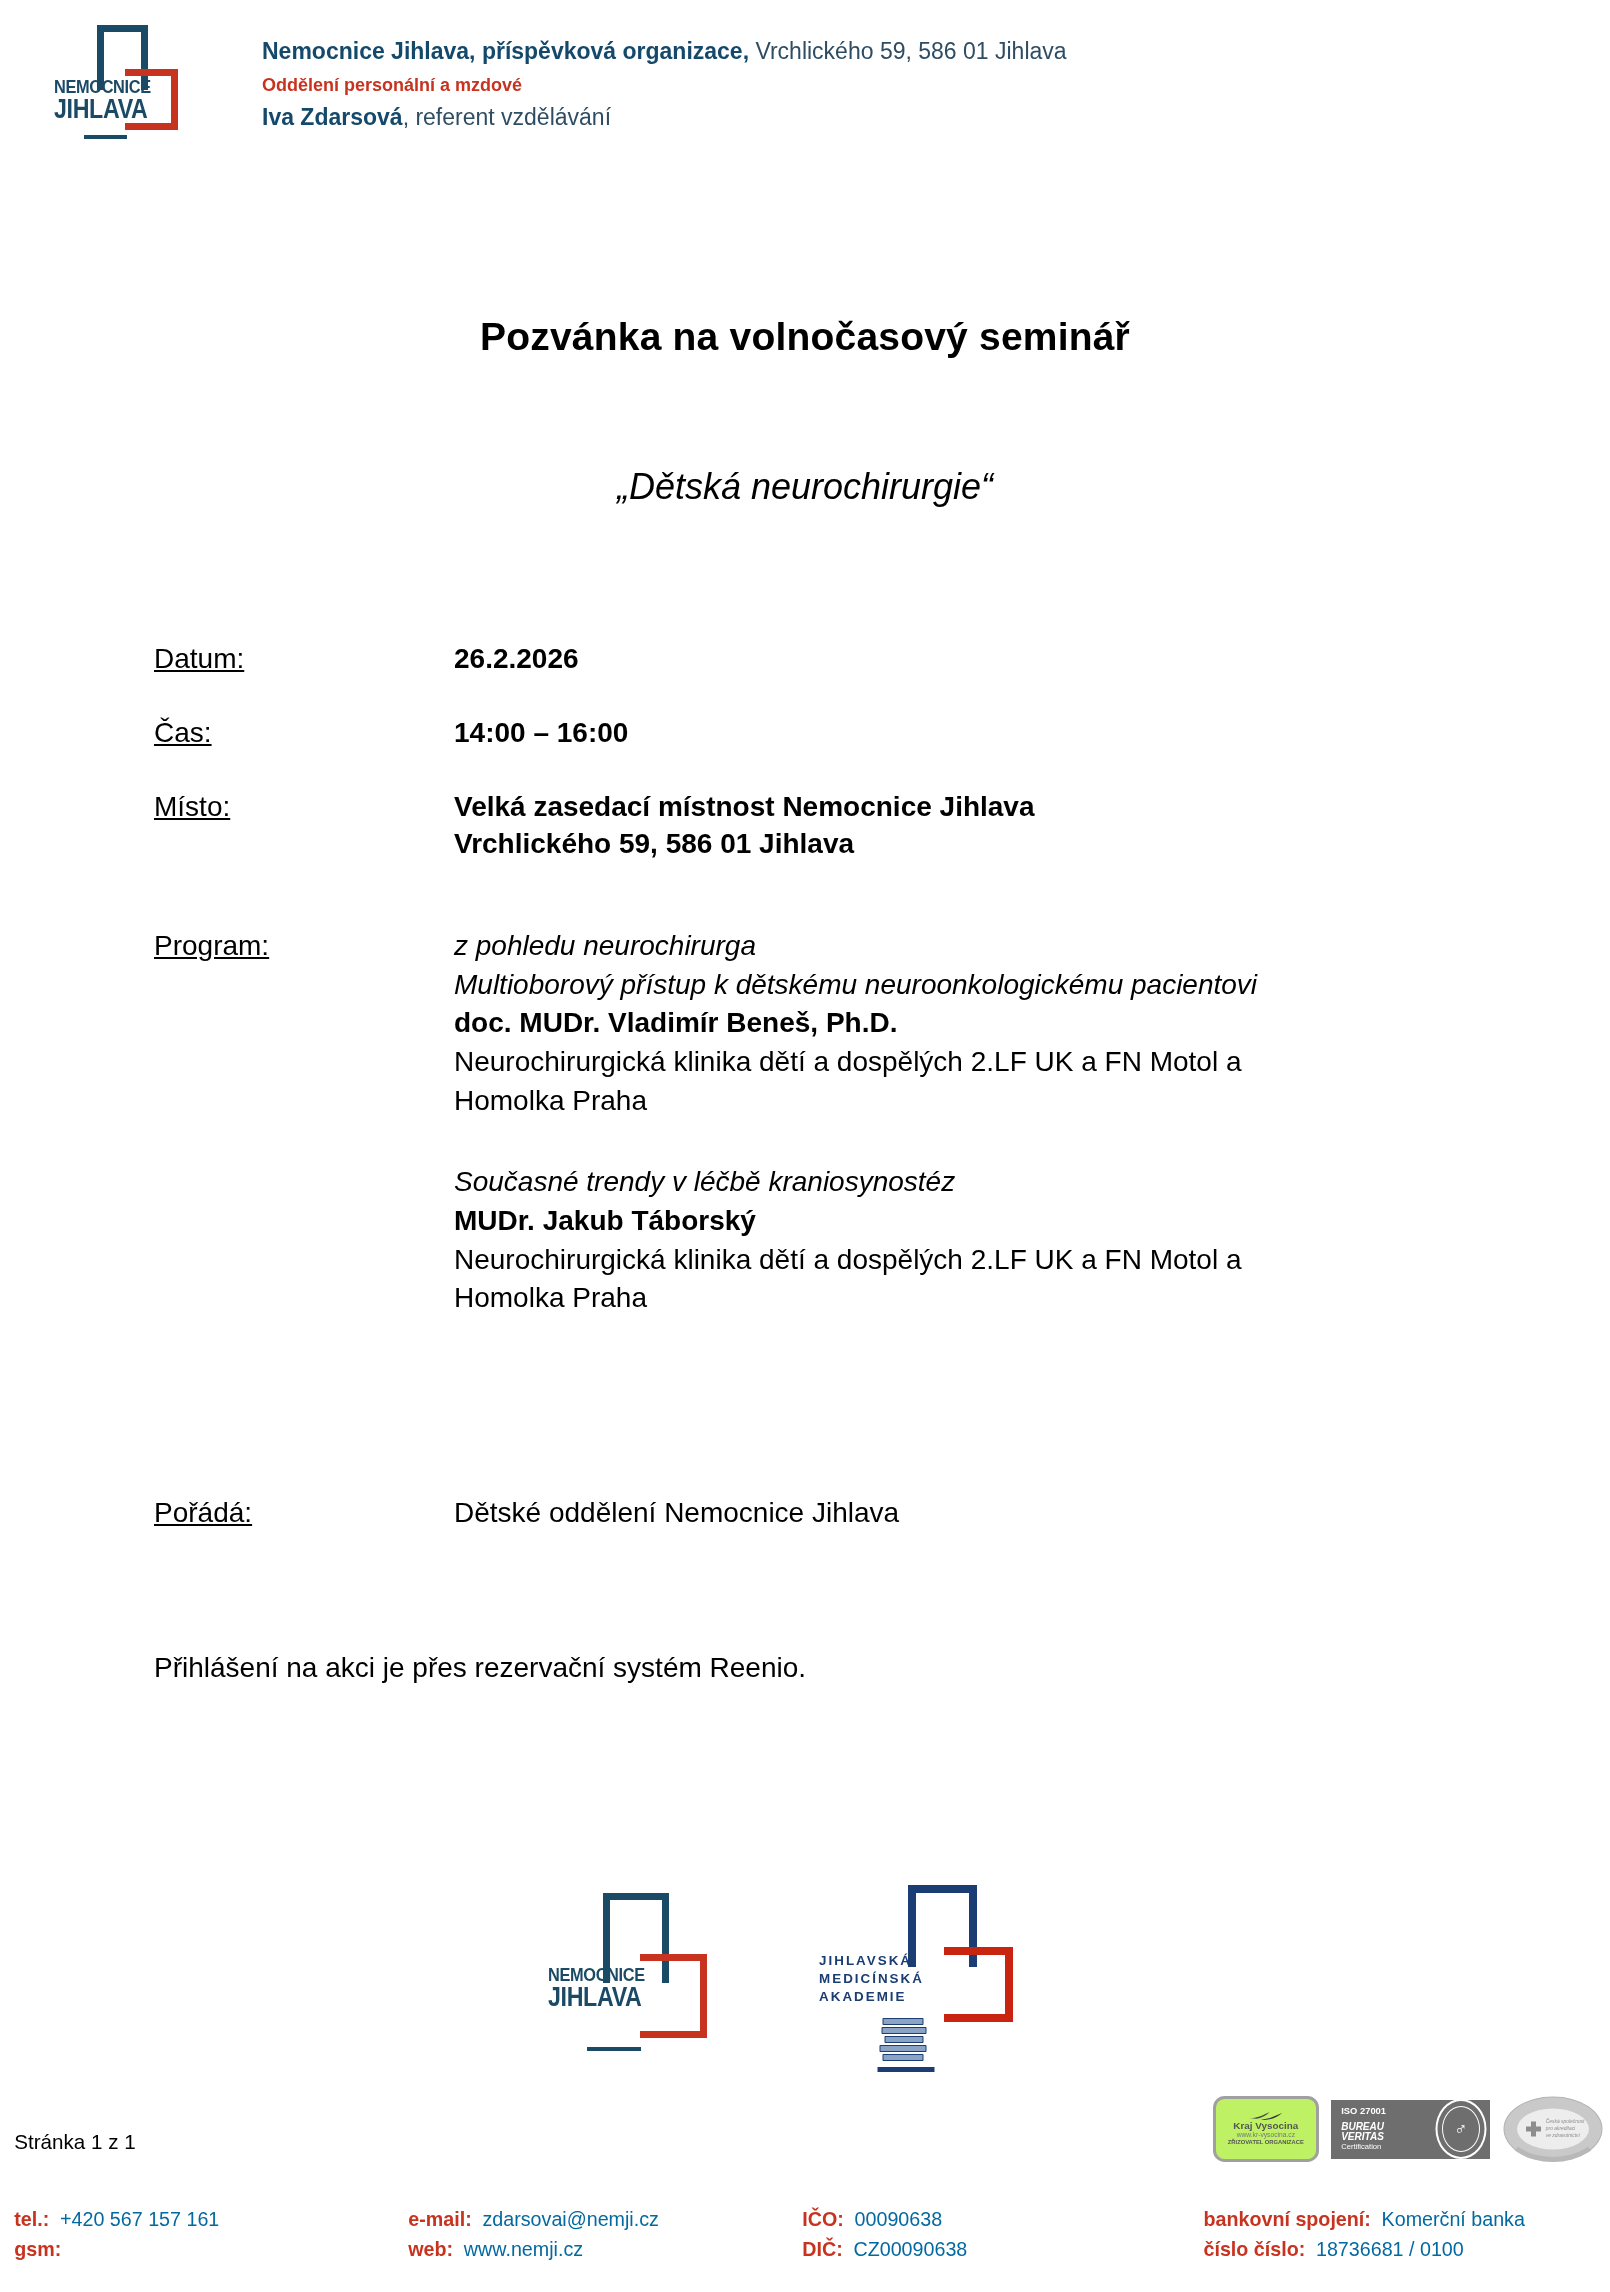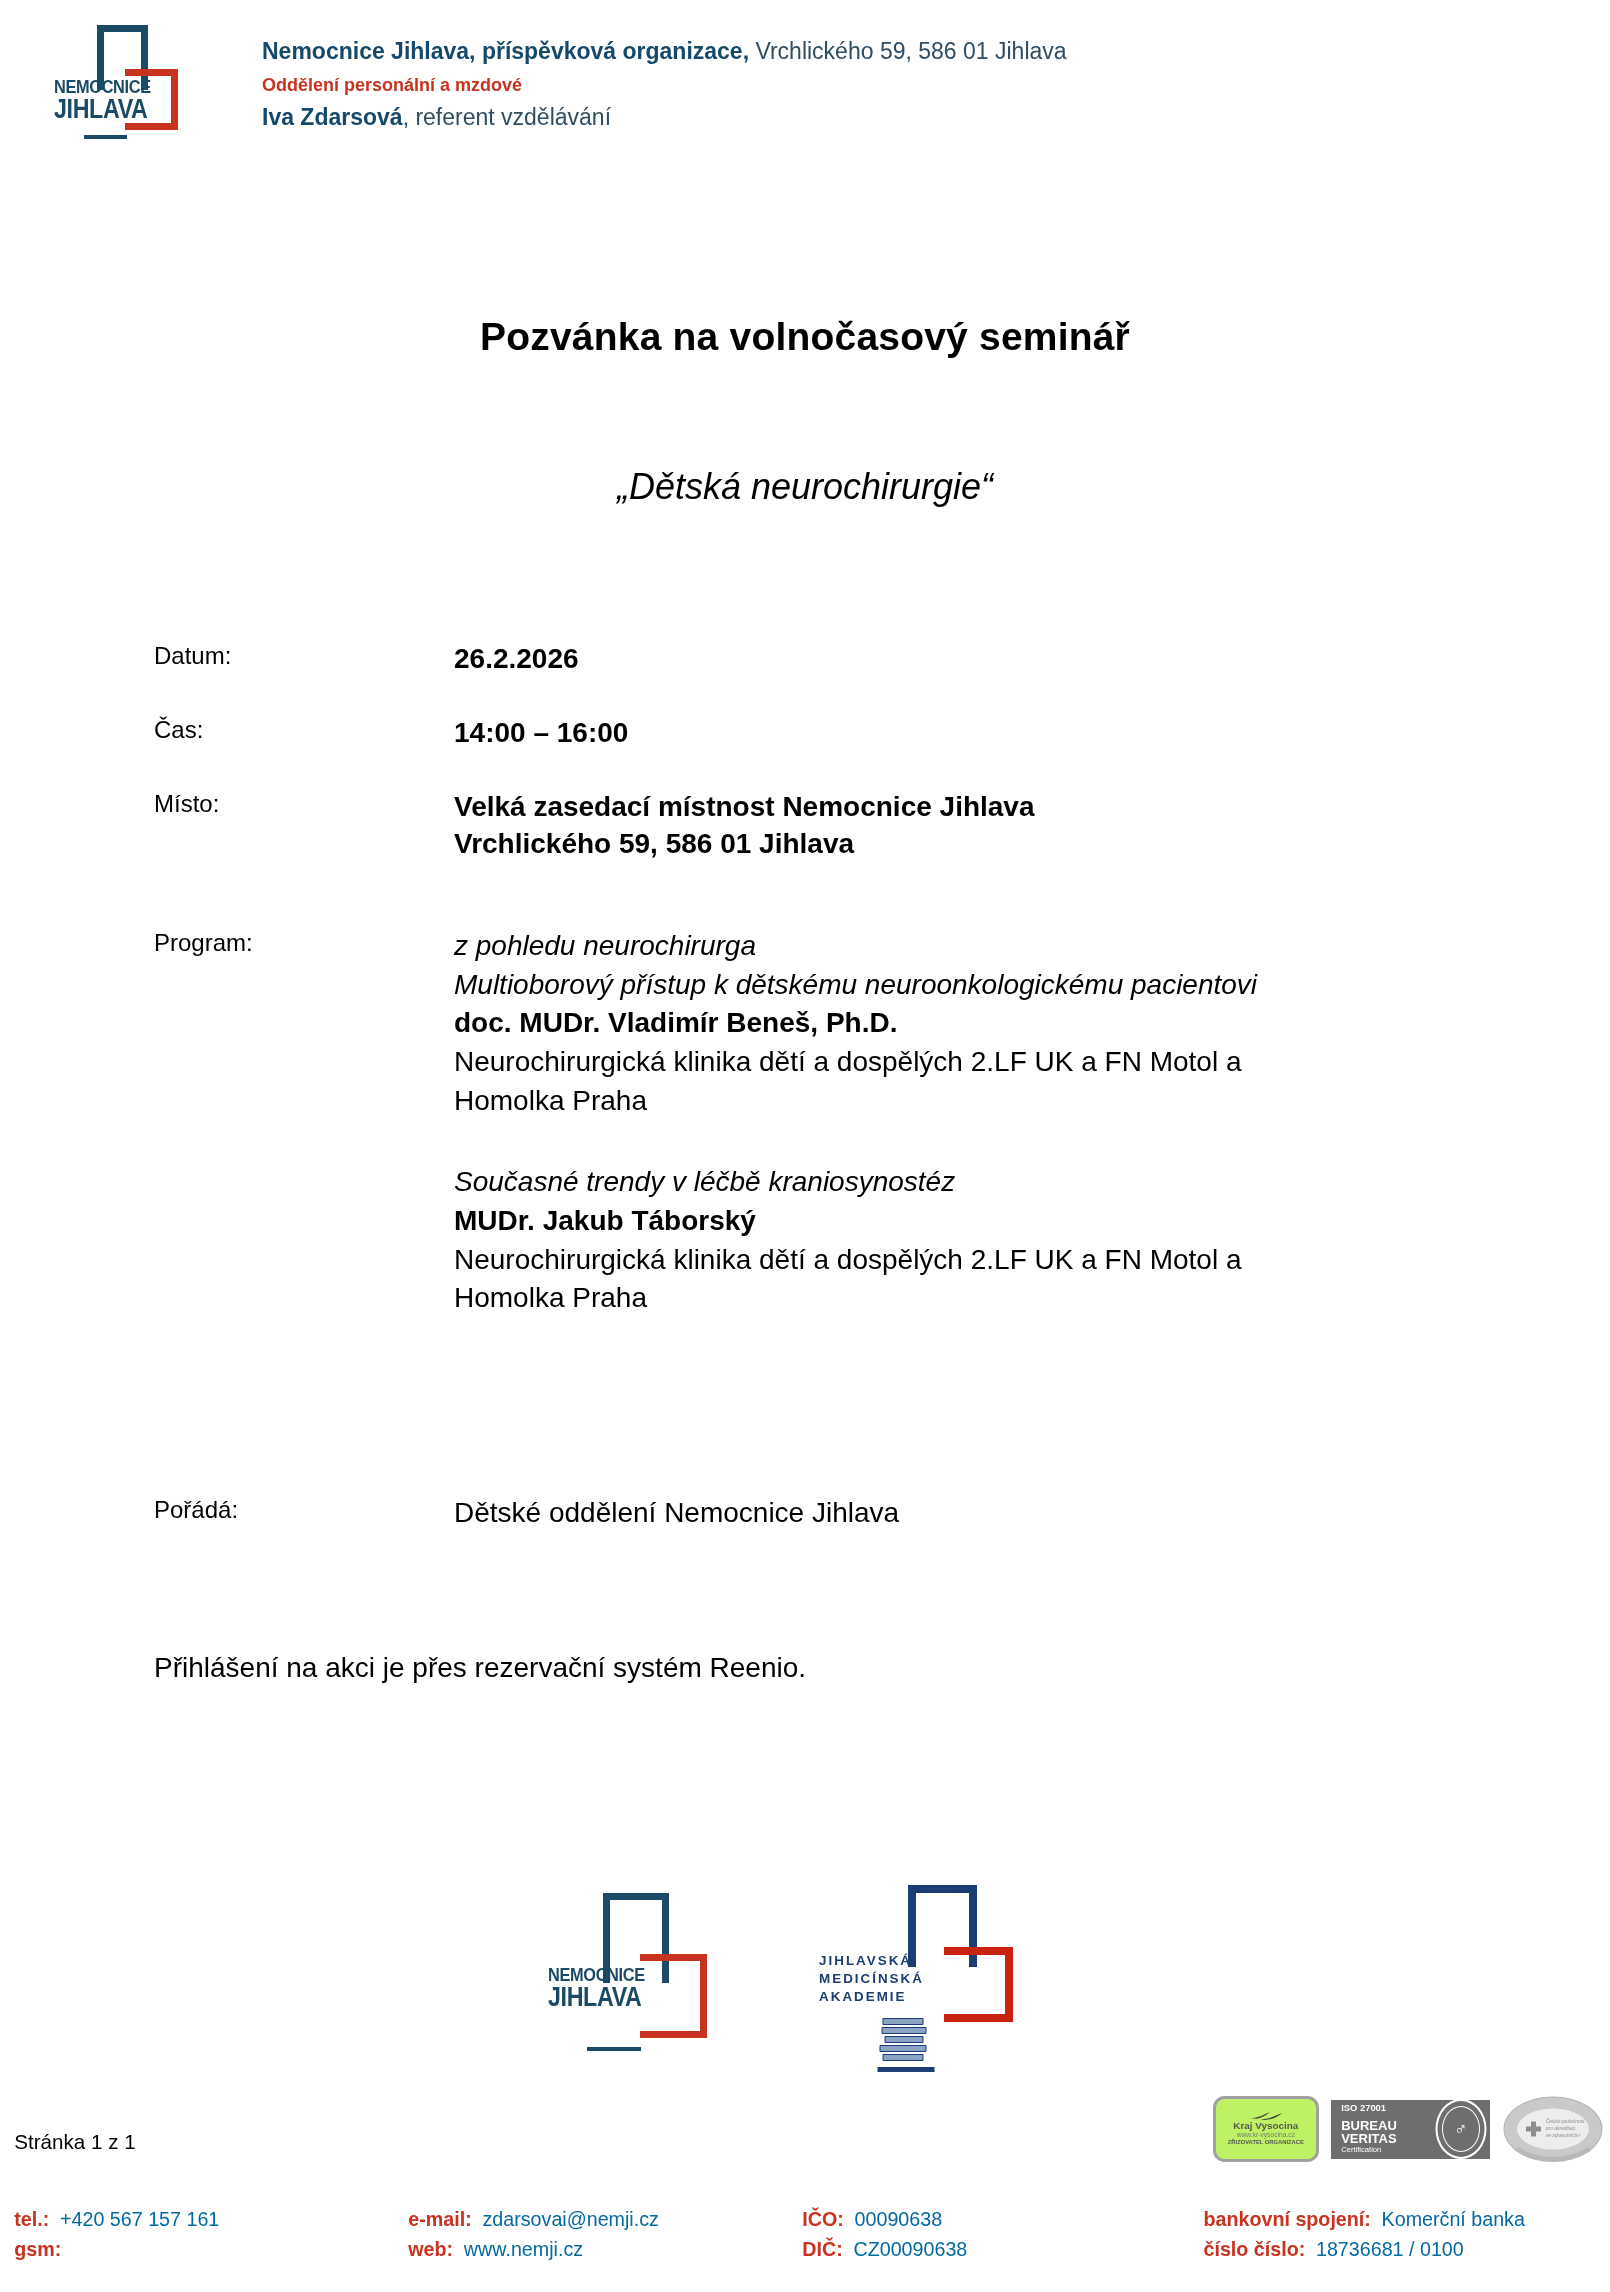--- a/index.html
+++ b/index.html
@@ -131,22 +131,23 @@
     top: 640px;
     width: 1343px;
   }
   .info-row {
     display: flex;
     align-items: flex-start;
     margin-bottom: 36px;
   }
   .info-label {
     flex: 0 0 300px;
-    font-size: 24px;
+    font-size: 28px;
     line-height: 1.35;
+    text-decoration: underline;
   }
   .info-value {
     flex: 1 1 auto;
     font-size: 28px;
     line-height: 1.35;
   }
   .v-bold { font-weight: bold; }
   .gap-row { margin-bottom: 64px; }
 
   .prog-talk { margin-bottom: 0; }
@@ -297,21 +298,21 @@
     background: #6e6e6e;
     color: #ffffff;
     padding: 8px 9px 8px 9.9px;
     display: flex;
     flex-direction: column;
     justify-content: center;
     width: 100px;
     box-sizing: border-box;
   }
   .badge-bv .bv-iso { font-size: 9.4px; font-weight: bold; line-height: 1; margin-bottom: 6.3px; }
-  .badge-bv .bv-name { font-size: 13px; font-weight: bold; line-height: 1; }
+  .badge-bv .bv-name { font-size: 10px; font-weight: bold; line-height: 1; font-style: italic; }
   .badge-bv .bv-cert { font-size: 7.6px; line-height: 1.3; }
   .badge-bv .bv-seal {
     width: 59px;
     background: #6e6e6e;
     position: relative;
   }
   .badge-bv .bv-seal .oval {
     position: absolute;
     left: 50%; top: 50%;
     transform: translate(-50%, -50%);

